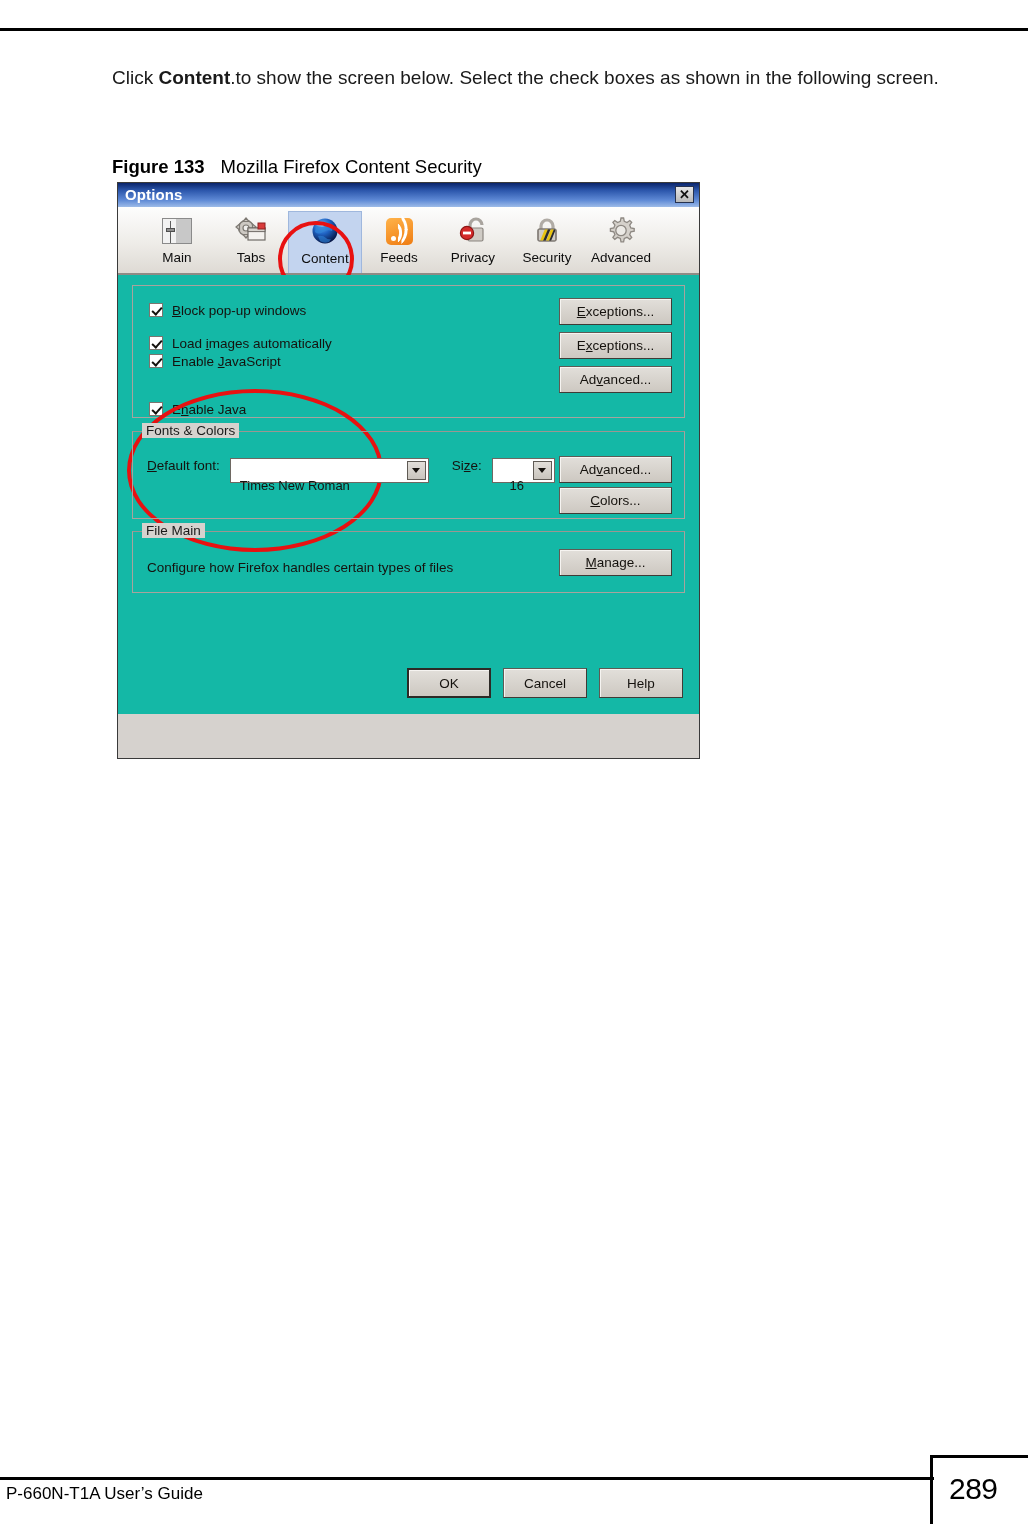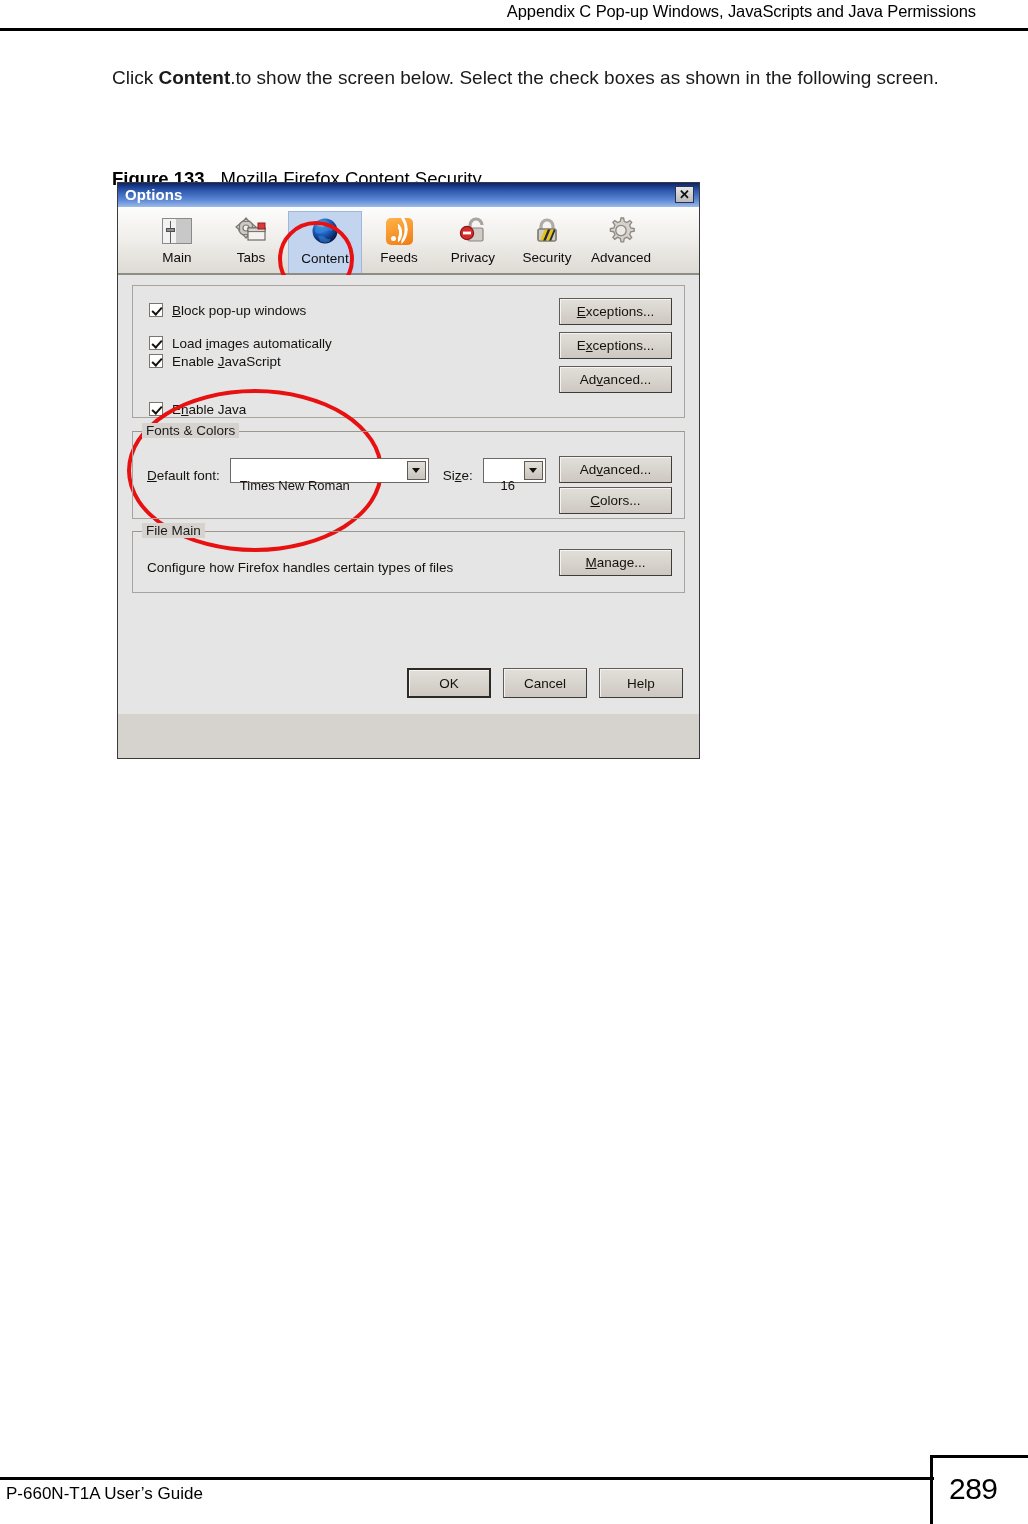--- a/index.html
+++ b/index.html
@@ -49,21 +49,21 @@
     font-size: 19px;
     line-height: 30px;
     color: #1a1a1a;
   }
   .intro b { font-weight: bold; }
 
   
   .figure-caption {
     position: absolute;
     left: 112px;
-    top: 168px;
+    top: 156px;
     font-size: 18.5px;
     white-space: nowrap;
   }
   .figure-caption .fig-num {
     font-weight: bold;
   }
   .figure-caption .fig-title {
     font-weight: normal;
     margin-left: 16px;
   }
@@ -209,21 +209,21 @@
 
   .ico-privacy { width:34px; height:32px; margin:1px auto 0; position: relative; }
   .ico-security { width:34px; height:32px; margin:1px auto 0; position: relative; }
   .ico-advanced { width:34px; height:32px; margin:1px auto 0; position: relative; }
   .ico-globe { width:34px; height:32px; margin:1px auto 0; position: relative; }
 
   
   .dialog-body {
     position: relative;
     height: 439px;
-    background: #e5e5e5;
+    background: #14b8a6;
     padding: 10px 14px 0 14px;
     box-sizing: border-box;
   }
 
   
   .groupbox {
     position: relative;
     border: 1px solid #a8a39d;
     border-top-color: #9b9691;
     background: transparent;
@@ -308,21 +308,21 @@
     height: 27px;
   }
 
   
   .fc-box { height: 88px; }
   .fc-row {
     position: absolute;
     left: 14px;
     top: 26px;
     display: flex;
-    align-items: flex-end;
+    align-items: flex-start;
   }
   .fc-label {
     font-size: 13.5px;
     color: #15120e;
     white-space: nowrap;
     margin-right: 10px;
   }
   .combo {
     background: #ffffff;
     border: 1px solid #6e6862;
@@ -436,21 +436,20 @@
     top: 14px;
     font-size: 30px;
     font-weight: normal;
     letter-spacing: -0.5px;
   }
 </style>
 </head>
 <body>
 
 <div class="page-header">
-  <div class="page-header-text">Appendix C Pop-up Windows, JavaScripts and Java Permissions</div>
   <div class="header-rule"></div>
 </div>
 
 <div class="intro"><span>Click </span><b>Content</b><span>.to show the screen below. Select the check boxes as shown in the following screen.</span></div>
 
 <div class="figure-caption">
   <span class="fig-num">Figure 133</span><span class="fig-title">Mozilla Firefox Content Security</span>
 </div>
 
 <div class="figure-wrap">
@@ -613,21 +612,21 @@
       <div class="gb-title">Fonts &amp; Colors</div>
 
       <div class="fc-row">
         <span class="fc-label"><span></span><u>D</u><span>efault font:</span></span>
 
         <div class="combo combo-font">
           <span class="combo-val">Times New Roman</span>
           <span class="combo-arrow"></span>
         </div>
 
-        <span class="fc-label" style="margin-left:14px"><span>Si</span><u>z</u><span>e:</span></span>
+        <span class="fc-label" style="margin-left:23px"><span>Si</span><u>z</u><span>e:</span></span>
 
         <div class="combo combo-size">
           <span class="combo-val">16</span>
           <span class="combo-arrow"></span>
         </div>
       </div>
 
       <button class="winbtn grp-right-btn" style="top:24px">
           <span>Ad</span>
           <u>v</u>

